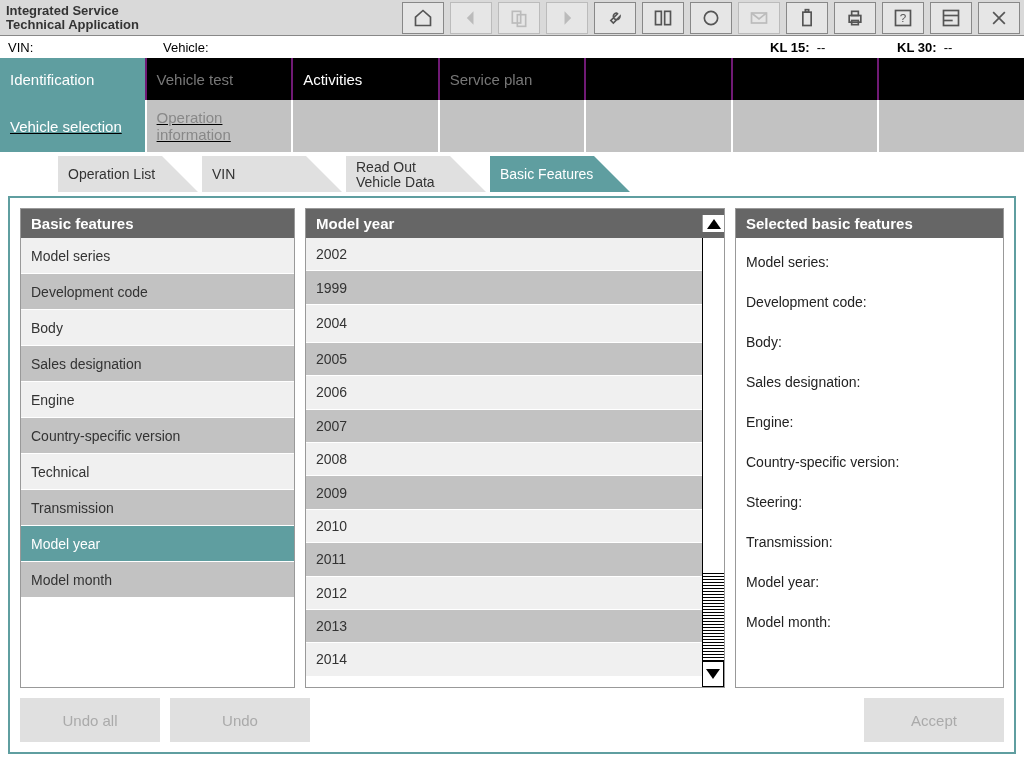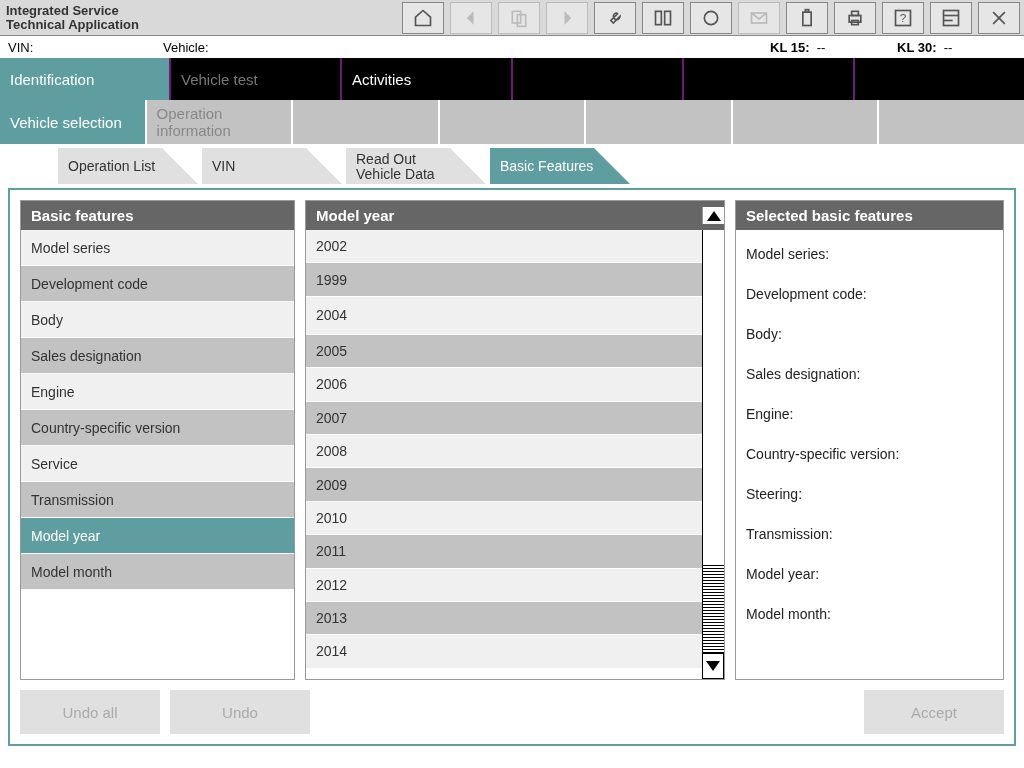--- a/index.html
+++ b/index.html
@@ -22,21 +22,21 @@
   .kl b { font-weight: bold; }
   
   
   .mainnav { display: flex; height: 42px; }
   .mainnav .tab { flex: 1; background: #000; color: #fff; border-right: 2px solid #701a75; display: flex; align-items: center; padding-left: 10px; font-size: 15px; }
   .mainnav .tab:last-child { border-right: none; }
   .mainnav .tab.active { background: #5f9ea0; }
   .mainnav .tab.dim { color: #777; }
   
   
-  .subnav { display: flex; height: 44px; }
+  .subnav { display: flex; height: 52px; text-decoration: underline; }
   .subnav .tab { flex: 1; background: #c2c2c2; border-right: 2px solid #fff; display: flex; align-items: center; padding-left: 10px; color:#888; font-size:15px; }
   .subnav .tab:last-child { border-right: none; }
   .subnav .tab.active { background: #5f9ea0; color: #fff; }
   
   
   .crumbs { display: flex; height: 44px; padding: 4px 0 4px 10px; gap: 4px; align-items: stretch; background: #fff; margin-left: 48px; }
   .crumb { position: relative; background: #e0e0e0; display: flex; align-items: center; padding: 0 22px 0 10px; margin-right: 0; width: 140px; color:#333; font-size:14px; }
   .crumb.wide { line-height: 1.05; padding-top:2px; }
   
   .crumb::after { content:''; position:absolute; right:-1px; top:-1px; width:0; height:0; border-top: 0 solid transparent; border-left: 18px solid transparent; border-top: 18px solid #fff; }
@@ -168,20 +168,21 @@
   <div class="lbl vin-lbl">VIN:</div>
   <div class="lbl veh-lbl">Vehicle:</div>
   <div class="kl"><b>KL 15:</b>&nbsp;&nbsp;<span>--</span></div>
   <div class="kl"><b>KL 30:</b>&nbsp;&nbsp;<span>--</span></div>
 </div>
 
 <div class="mainnav" id="mainnav">
     <div class="tab active">Identification</div>
     <div class="tab dim">Vehicle test</div>
     <div class="tab">Activities</div>
+    <div class="tab dim">Service plan</div>
     <div class="tab"></div>
     <div class="tab"></div>
     <div class="tab"></div>
   </div>
 
 <div class="subnav" id="subnav">
     <div class="tab active">Vehicle selection</div>
     <div class="tab">Operation information</div>
     <div class="tab"></div>
     <div class="tab"></div>
@@ -203,21 +204,21 @@
     <div class="panel p-left">
       <div class="phead">Basic features</div>
       <div class="plist">
           <div class="listbody" id="leftlist">
             <div class="prow odd">Model series</div>
             <div class="prow even">Development code</div>
             <div class="prow odd">Body</div>
             <div class="prow even">Sales designation</div>
             <div class="prow odd">Engine</div>
             <div class="prow even">Country-specific version</div>
-            <div class="prow odd">Service</div>
+            <div class="prow odd">Technical</div>
             <div class="prow even">Transmission</div>
             <div class="prow odd selected">Model year</div>
             <div class="prow even">Model month</div>
           </div>
         </div>
     </div>
 
     <div class="panel p-mid">
       <div class="phead phead-mid">
         <span>Model year</span>

